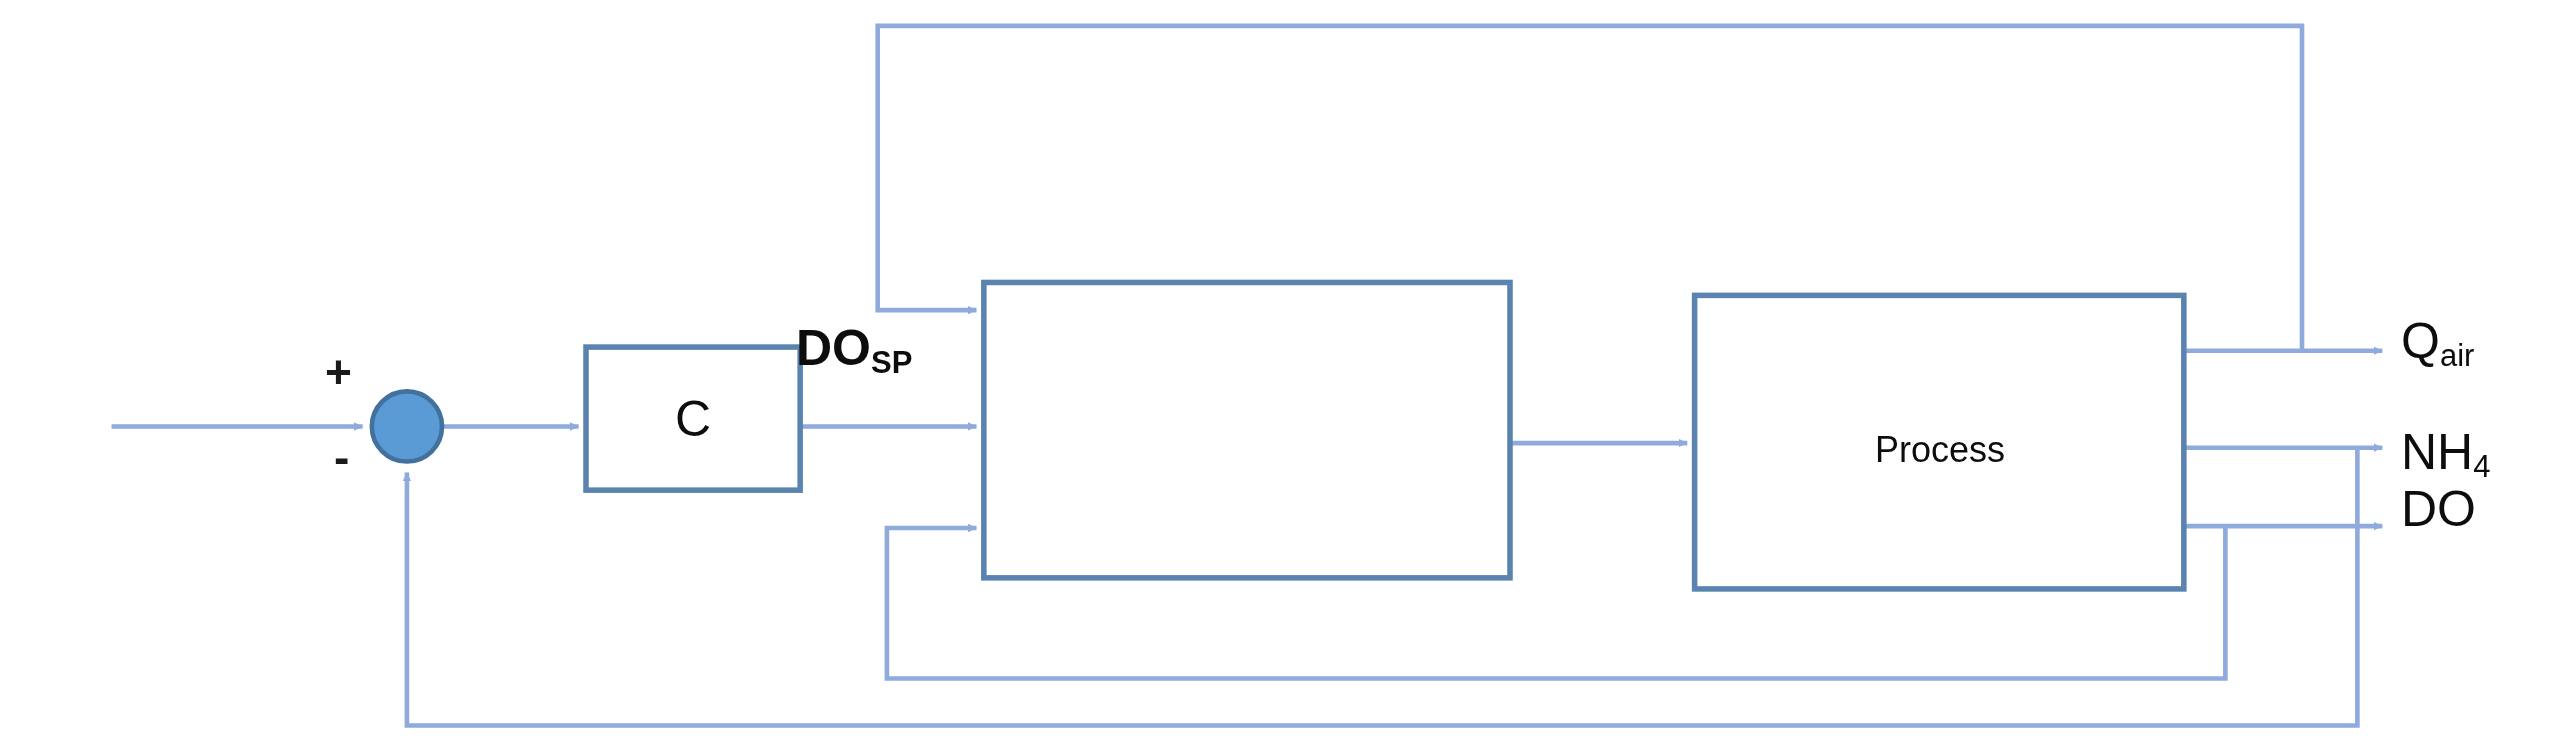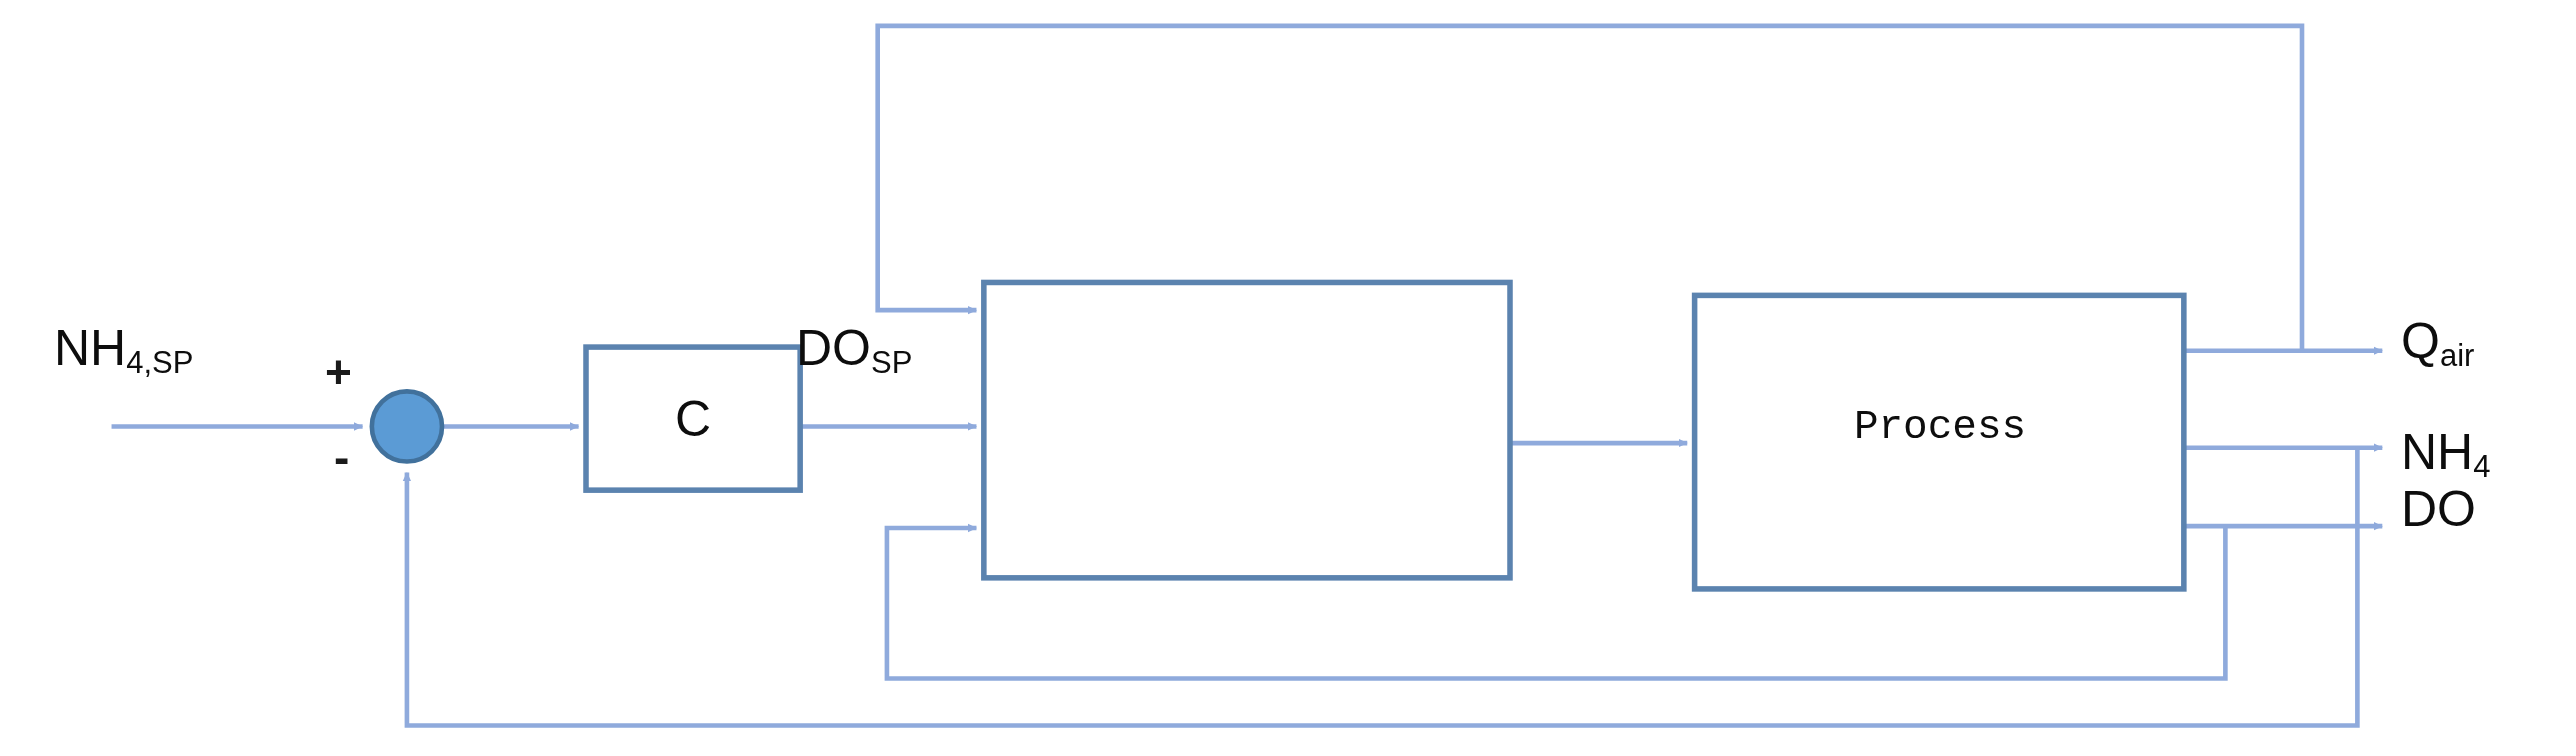--- a/index.html
+++ b/index.html
@@ -74,27 +74,24 @@
 
       <rect id="blk-process" x="1835" y="320" width="530" height="318" fill="#FFFFFF" stroke="#5B83AF" stroke-width="6"></rect>
     </g>
 
     <circle id="sum-node" cx="440" cy="462" r="38" fill="#5B9BD5" stroke="#41719C" stroke-width="5"></circle>
   </svg>
 
   <div class="blk-label" style="left:586px;top:347px;width:214px;height:143px;font-size:50px;">C</div>
 
 
-  <div class="blk-label" style="left:1695px;top:281px;width:490px;height:294px;font-size:41px;font-family:Liberation Mono, monospace;">Process</div>
+  <div class="blk-label" style="left:1695px;top:303px;width:490px;height:294px;font-size:36px;">Process</div>
 
-  <div class="sig-label" style="left:54px;top:319px;font-size:50px;">
-    <span>NH</span><sub>4,SP</sub>
-  </div>
 
-  <div class="sig-label" style="left:796px;top:319px;font-size:50px;">
+  <div class="sig-label" style="left:796px;top:319px;font-size:50px;font-weight:bold;">
     <span>DO</span><sub>SP</sub>
   </div>
 
   <div class="sig-label" style="left:2401px;top:312px;font-size:50px;">
     <span>Q</span><sub>air</sub>
   </div>
 
   <div class="sig-label" style="left:2401px;top:395px;font-size:50px;margin-top:28px;">
     <span>NH</span><sub>4</sub>
   </div>

